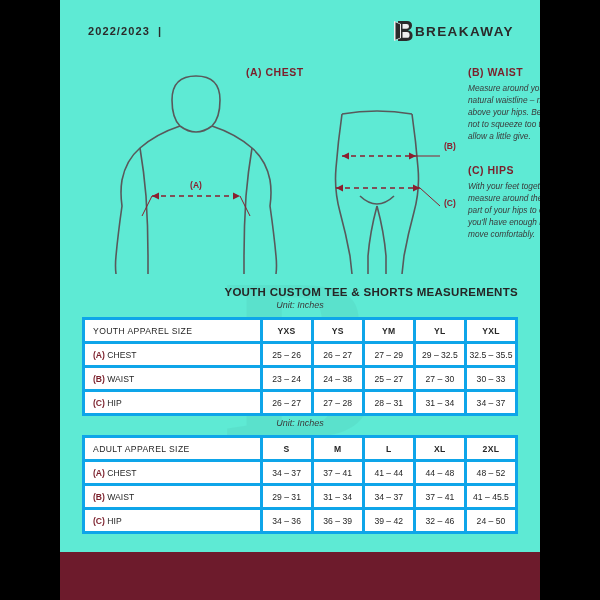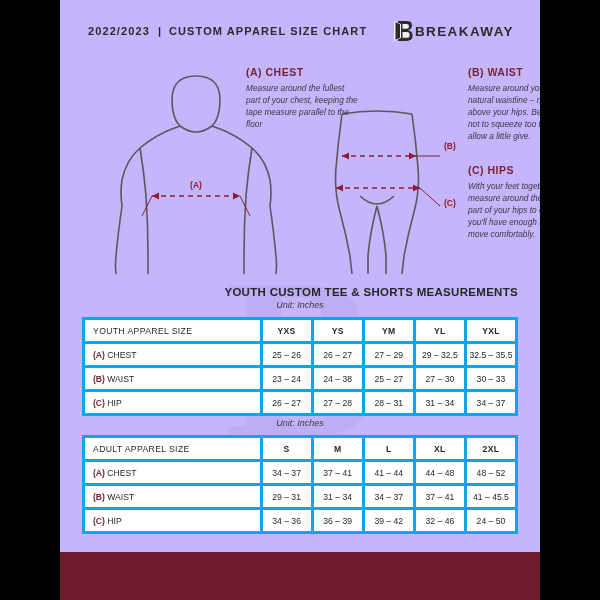--- a/index.html
+++ b/index.html
@@ -12,21 +12,21 @@
     height: 600px;
     font-family: "Liberation Sans", sans-serif;
     overflow: hidden;
   }
   .page {
     position: absolute;
     left: 60px;
     top: 0;
     width: 480px;
     height: 600px;
-    background: #c4b5fd;
+    background: #5eead4;
     overflow: hidden;
   }
   .watermark {
     position: absolute;
     left: 50%;
     top: 60%;
     transform: translate(-50%, -50%);
     font-size: 230px;
     font-weight: bold;
     color: rgba(0,0,0,0.035);
@@ -165,21 +165,20 @@
 </head>
 <body>
 
 <div class="page">
 
   <div class="watermark">B</div>
 
   <div class="header">
     <span class="header-title">2022/2023</span>
     <span class="header-sep">|</span>
-    <span class="header-title">CUSTOM APPAREL SIZE CHART</span>
     <div class="brand">
       <span class="brand-mark">
         <svg width="20" height="22" viewBox="0 0 20 22">
           <path d="M4 1 L13 1 Q18 1 18 5.5 Q18 9 14 10.2 Q18.6 11.2 18.6 15.6 Q18.6 21 12.4 21 L4 21 Z" fill="#2b2b2b"></path>
           <path d="M0 1 L7 4 L7 18 L0 21 Z" fill="#efefef"></path>
           <path d="M1.5 2.2 L6 4.2 L6 17.8 L1.5 19.8 Z" fill="#2b2b2b"></path>
           <path d="M8.5 4 L12.6 4 Q15 4 15 6.4 Q15 8.8 12.6 8.8 L8.5 8.8 Z" fill="#efefef"></path>
           <path d="M8.5 12 L13 12 Q15.6 12 15.6 14.9 Q15.6 17.8 13 17.8 L8.5 17.8 Z" fill="#efefef"></path>
         </svg>
       </span>
@@ -236,21 +235,20 @@
       <polygon points="360,132 353,128.5 353,135.5" fill="#8b1f2f"></polygon>
       <line x1="360" y1="132" x2="380" y2="150" stroke="#8b1f2f" stroke-width="1"></line>
 
       <text x="136" y="132" fill="#8b1f2f" font-size="8.5" font-family="Liberation Sans, sans-serif" font-weight="bold" text-anchor="middle">(A)</text>
       <text x="384" y="93" fill="#8b1f2f" font-size="8.5" font-family="Liberation Sans, sans-serif" font-weight="bold">(B)</text>
       <text x="384" y="150" fill="#8b1f2f" font-size="8.5" font-family="Liberation Sans, sans-serif" font-weight="bold">(C)</text>
     </svg>
 
     <div class="callout co-chest">
       <div class="callout-title">(A) CHEST</div>
-      <div class="callout-body">Measure around the fullest part of your chest, keeping the tape measure parallel to the floor</div>
     </div>
     <div class="callout co-waist">
       <div class="callout-title">(B) WAIST</div>
       <div class="callout-body">Measure around your natural waistline – right above your hips. Be careful not to squeeze too tight to allow a little give.</div>
     </div>
     <div class="callout co-hips">
       <div class="callout-title">(C) HIPS</div>
       <div class="callout-body">With your feet together, measure around the fullest part of your hips to ensure you'll have enough room to move comfortably.</div>
     </div>
   </div>

